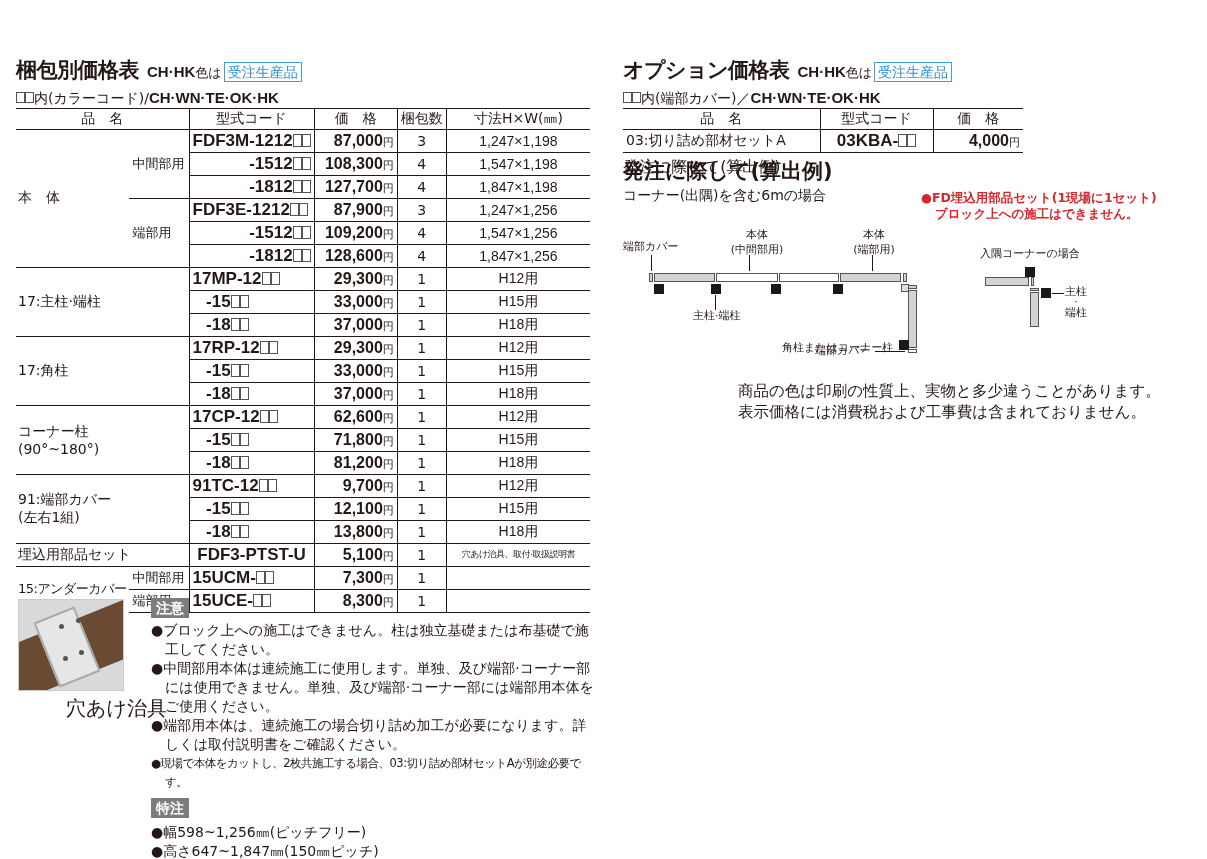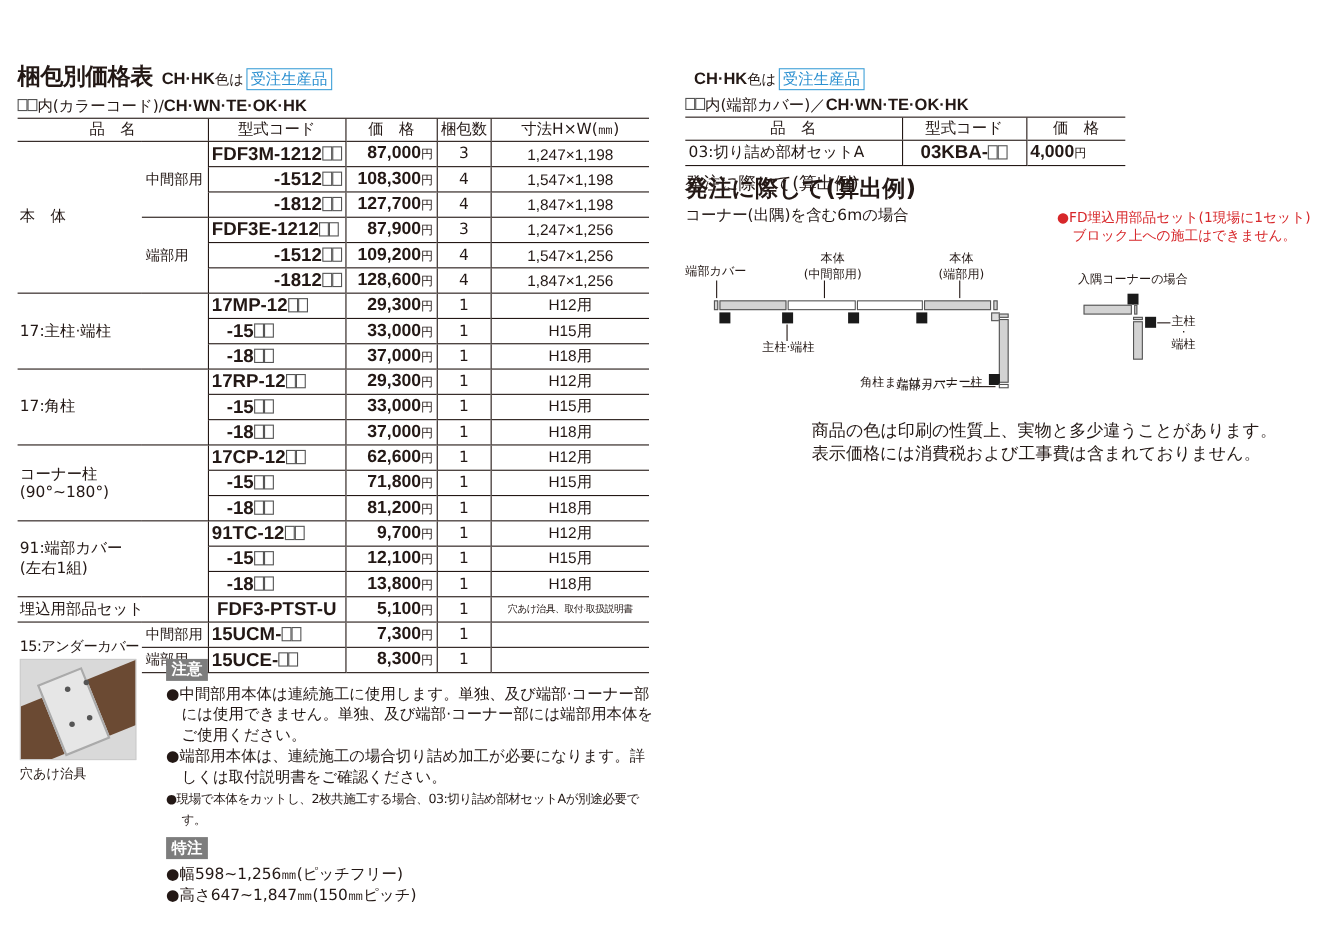--- a/index.html
+++ b/index.html
@@ -262,39 +262,41 @@
 
 <div class="abs" style="left:18px; top:599px;">
   <div class="jig-img">
     <div class="wood"></div>
     <div class="plate"></div>
     <div class="hole" style="left:40px; top:24px;"></div>
     <div class="hole" style="left:57px; top:18px;"></div>
     <div class="hole" style="left:60px; top:50px;"></div>
     <div class="hole" style="left:44px; top:56px;"></div>
   </div>
-  <div style="font-size:12px; margin-top:4px;">穴あけ治具</div>
+  <div style="font-size:20px; margin-top:4px;margin-left:48px;">穴あけ治具</div>
 </div>
 
 <div class="abs" style="left:151px; top:598px; width:445px;">
   <div class="note-badge">注意</div>
   <div style="margin-top:3px;">
+    <div class="note-item">●ブロック上への施工はできません。柱は独立基礎または布基礎で施工してください。</div>
     <div class="note-item">●中間部用本体は連続施工に使用します。単独、及び端部·コーナー部には使用できません。単独、及び端部·コーナー部には端部用本体をご使用ください。</div>
     <div class="note-item">●端部用本体は、連続施工の場合切り詰め加工が必要になります。詳しくは取付説明書をご確認ください。</div>
     <div class="note-item small">●現場で本体をカットし、2枚共施工する場合、03:切り詰め部材セットAが別途必要です。</div>
   </div>
   <div class="note-badge" style="margin-top:6px;">特注</div>
   <div style="margin-top:5px;">
     <div class="note-item">●幅598~1,256㎜(ピッチフリー)</div>
     <div class="note-item">●高さ647~1,847㎜(150㎜ピッチ)</div>
   </div>
 </div>
 
 <div class="abs" style="left:623px; top:18px; width:400px;">
   <div class="title-row">
+    <span class="title-main">オプション価格表</span>
     <span class="title-sub">CH·HK</span>
     <span class="title-sub2">色は</span>
     <span class="badge-blue">受注生産品</span>
   </div>
   <div class="color-code-line" style="margin-top:4px;">
     <span class="sq"></span>
       <span class="sq"></span>
     <span>内(端部カバー)／</span>
     <span class="bold">CH·WN·TE·OK·HK</span>
   </div>
@@ -308,30 +310,30 @@
       <tr>
         <th>品　名</th>
         <th>型式コード</th>
         <th>価　格</th>
       </tr>
     </thead>
     <tbody>
       <tr class="last">
         <td class="noleft" style="font-size:14px; border-top:none;">03:切り詰め部材セットA</td>
         <td class="code" style="text-align:center; border-top:none;"><span>03KBA-</span><span class="csq"></span><span class="csq"></span></td>
-        <td class="price-cell" style="text-align:left; border-top:none;"><span>4,000</span><span class="yen">円</span></td>
+        <td class="price-cell" style="text-align:right; border-top:none;"><span>4,000</span><span class="yen">円</span></td>
       </tr>
     </tbody>
   </table>
 </div>
 
 <div class="abs" style="left:623px; top:157px;">発注に際して(算出例)</div>
 <div class="abs" style="left:623px; top:157px; font-size:21px; font-weight:bold; white-space:nowrap;">発注に際して(算出例)</div>
 <div class="abs" style="left:623px; top:187px; font-size:14px; white-space:nowrap;">コーナー(出隅)を含む6mの場合</div>
-<div class="abs red-note" style="left:961px; top:190px; white-space:nowrap;">
+<div class="abs red-note" style="left:921px; top:190px; white-space:nowrap;font-weight:bold;">
   <div>●FD埋込用部品セット(1現場に1セット)</div>
   <div style="padding-left:14px;">ブロック上への施工はできません。</div>
 </div>
 
 <div class="abs" style="left:615px; top:225px; width:330px; height:140px;">
   <div class="abs diagram-label" style="left:8px; top:14px;">端部カバー</div>
   <div class="abs diagram-label" style="left:112px; top:2px; text-align:center; width:60px;">
     <div>本体</div>
     <div>(中間部用)</div>
   </div>

